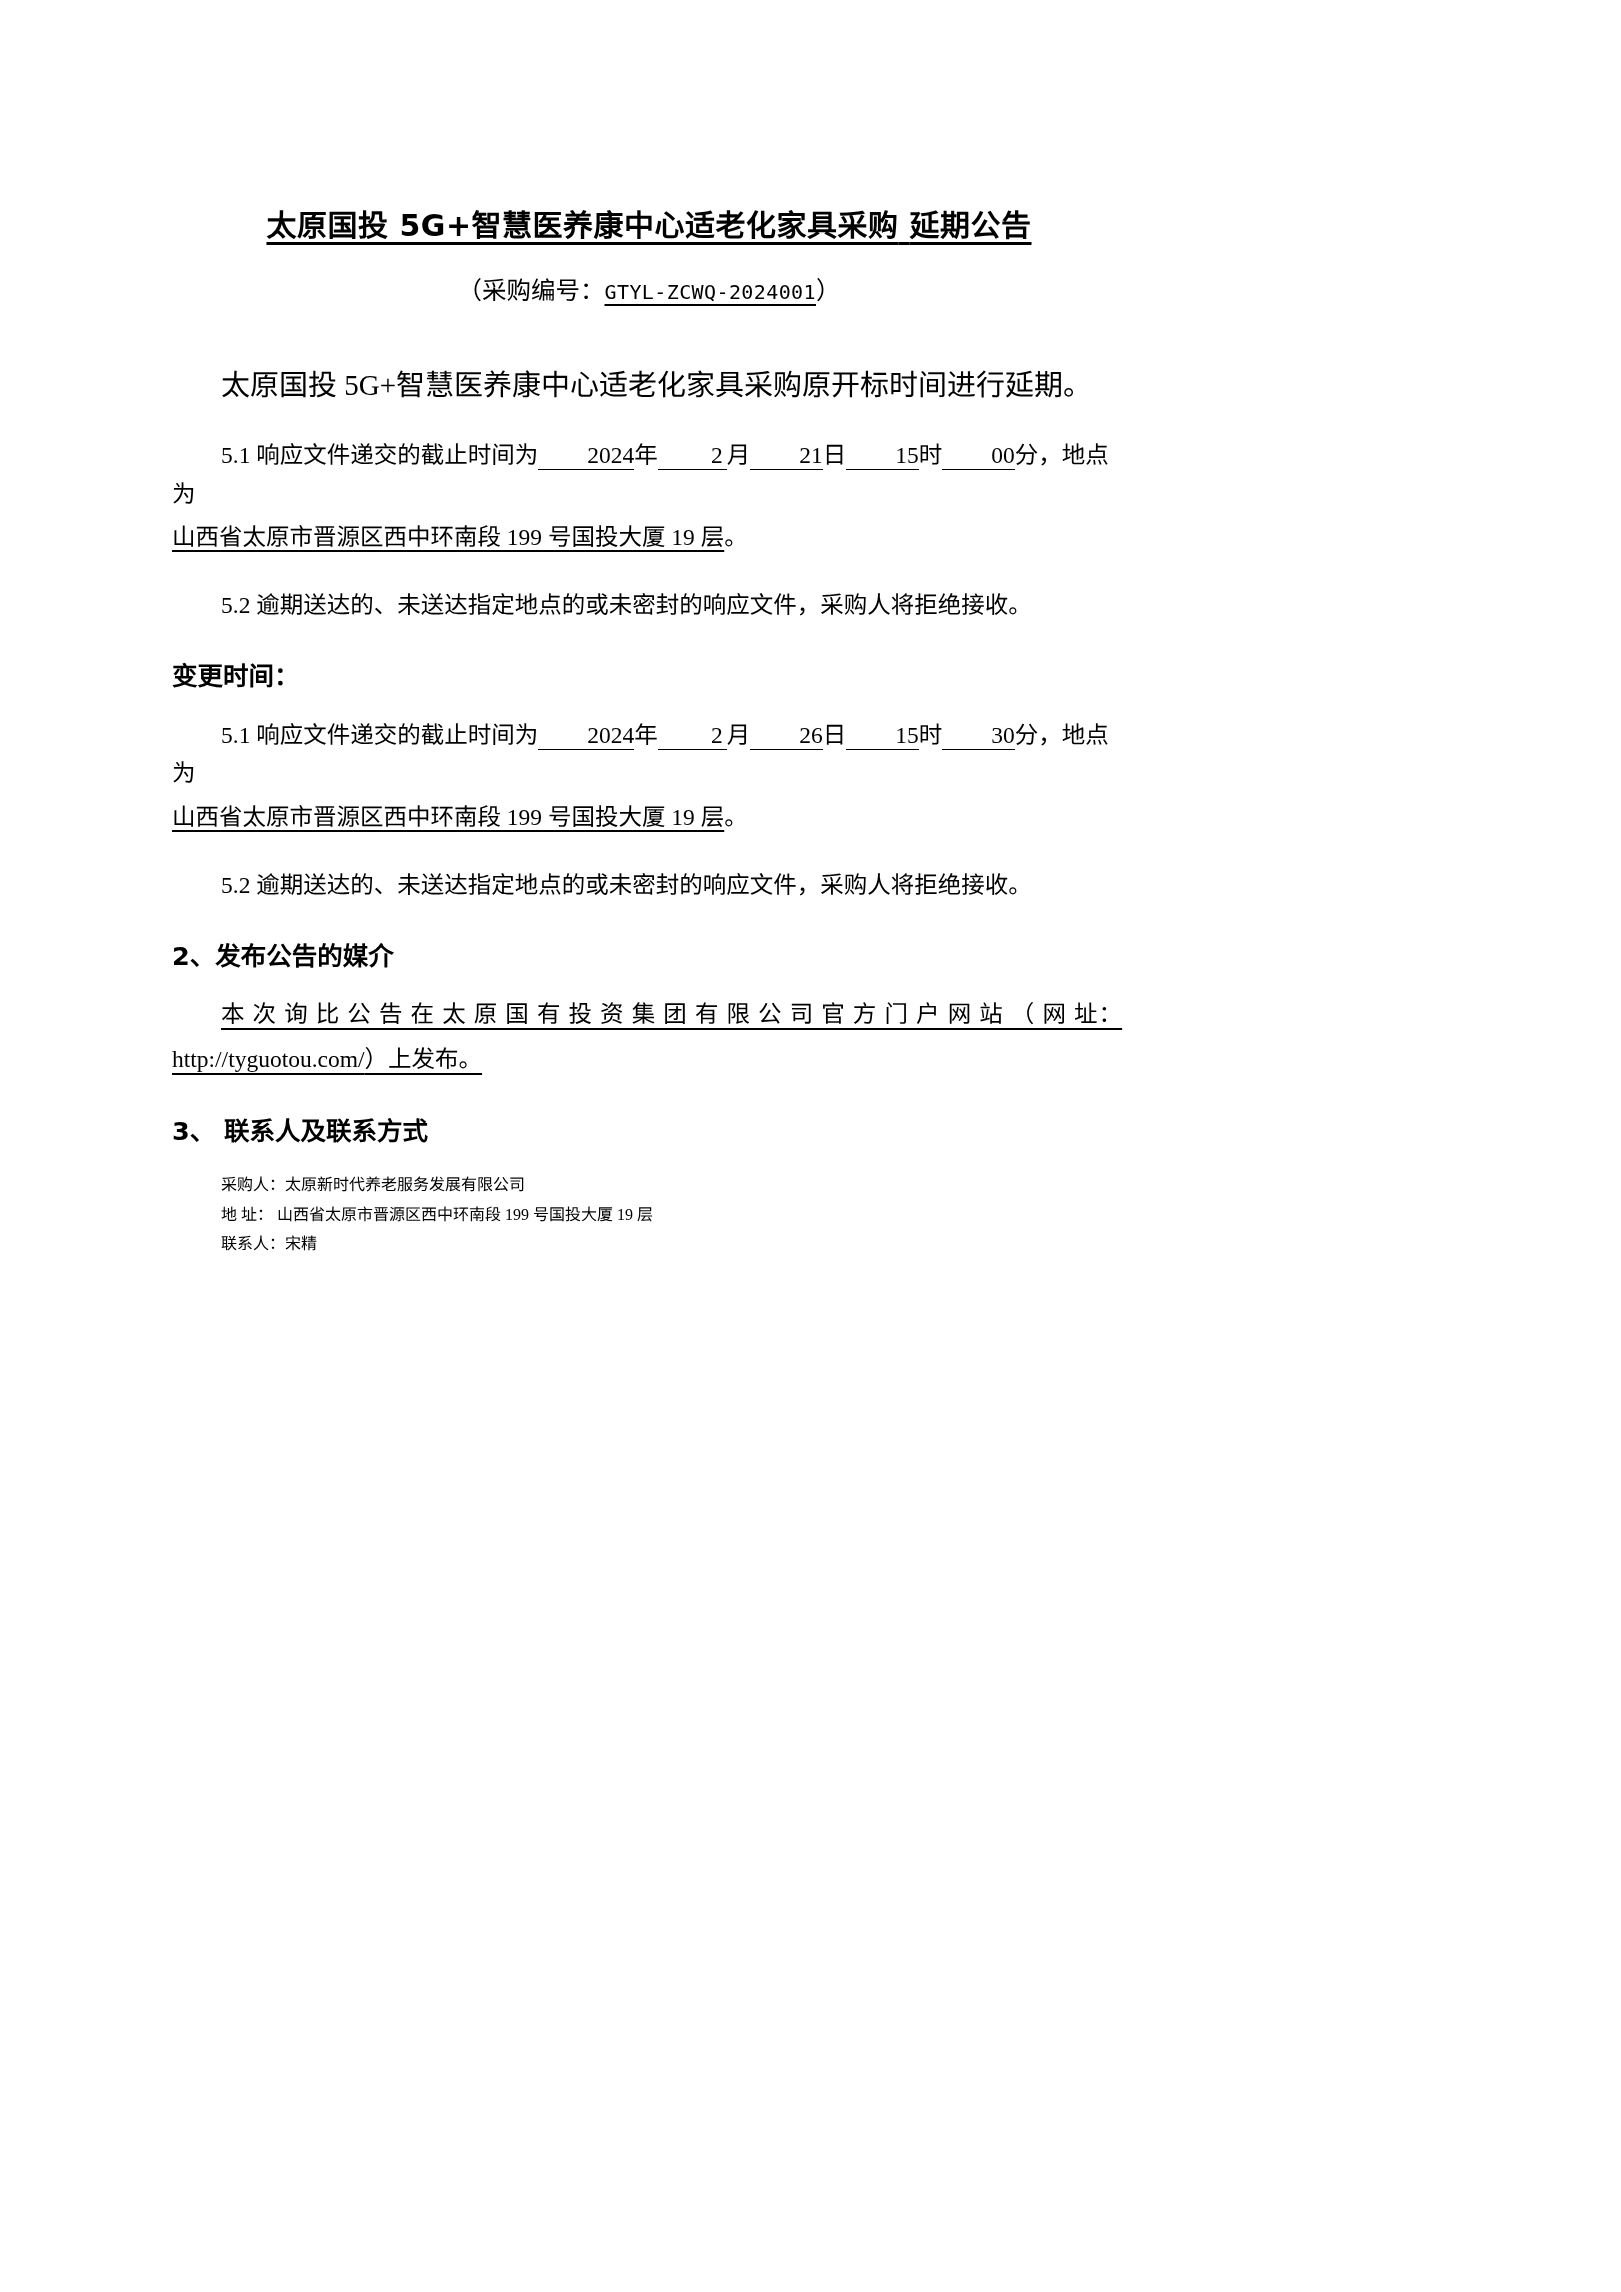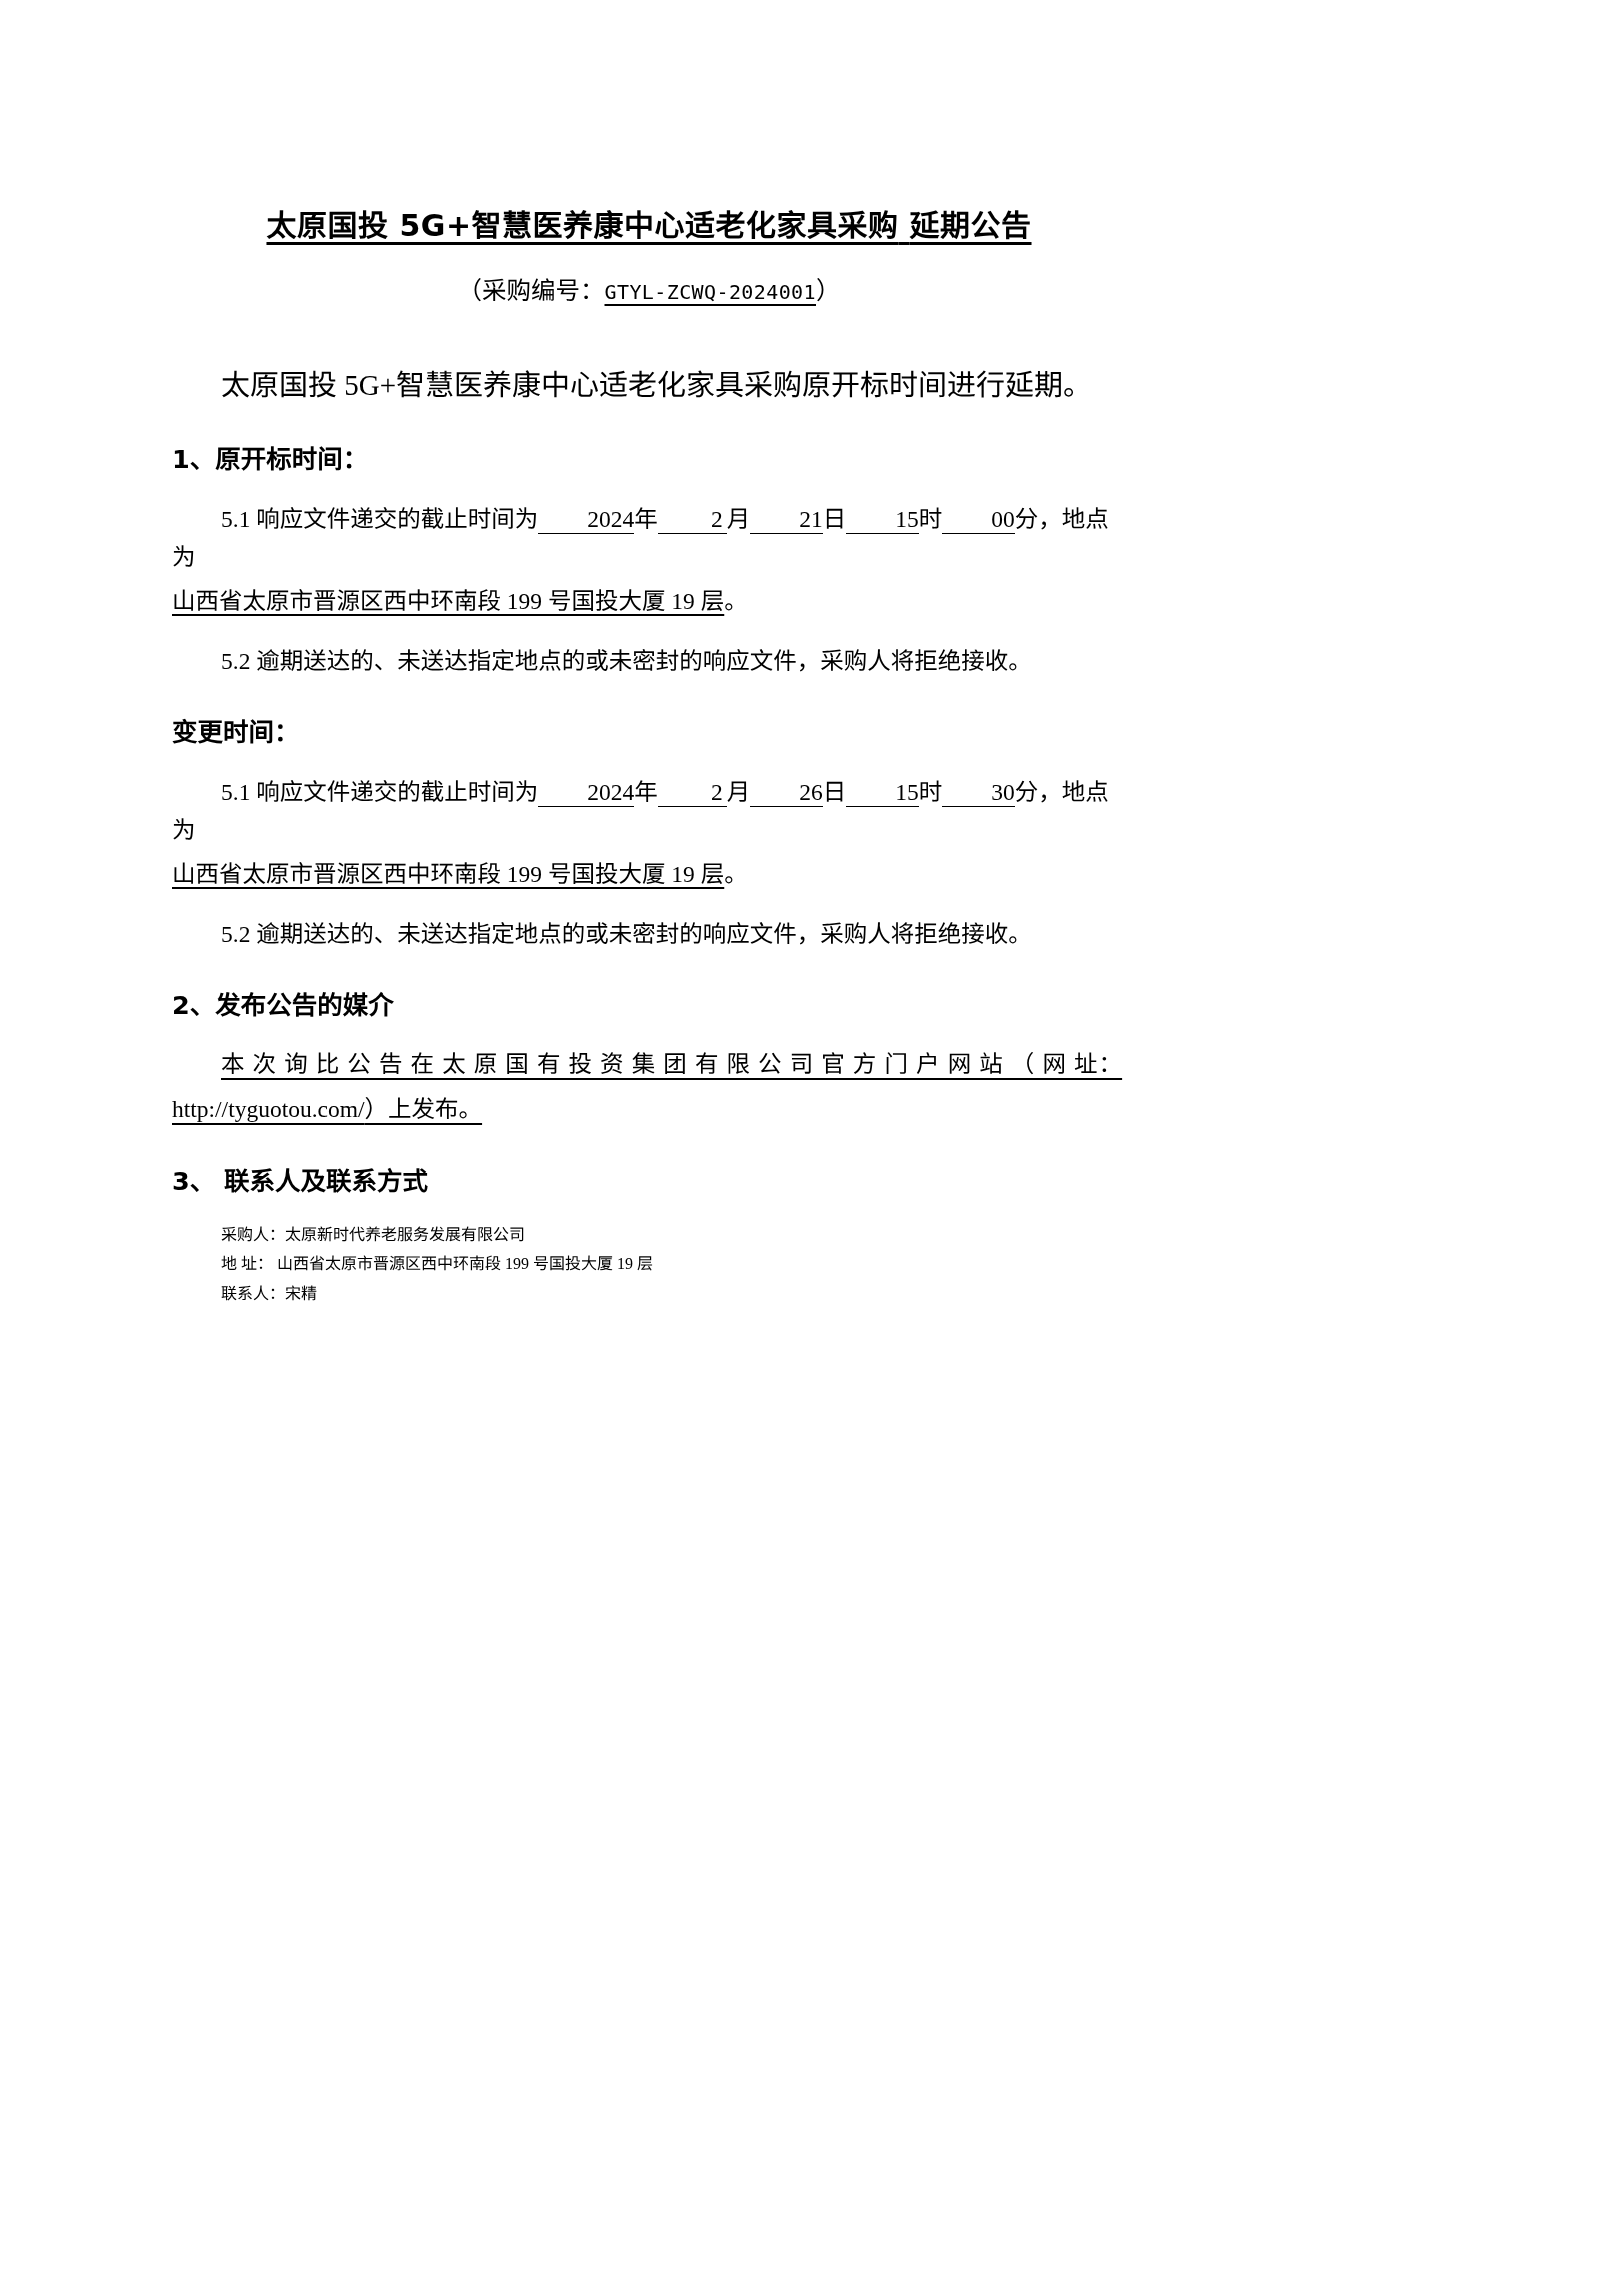--- a/index.html
+++ b/index.html
@@ -65,21 +65,21 @@
     margin: 33px 0 0 0;
     line-height: 1.5;
   }
 
   .para {
     font-size: 23.5px;
     line-height: 1.62;
     margin: 21.6px 0 0 0;
     text-indent: 49px;
   }
-  .para.tight { margin-top: 22px; }
+  .para.tight { margin-top: 29px; }
 
   .fill {
     display: inline-block;
     min-width: 69px;
     text-align: center;
     border-bottom: 1.4px solid #000;
     line-height: 1.15;
     font-family: "Liberation Serif", serif;
   }
   .fill.w-big { min-width: 96px; }
@@ -134,21 +134,20 @@
   <div class="doc-title">
     <span class="u">太原国投 5G+智慧医养康中心适老化家具采购</span><span class="u">&nbsp;</span><span class="u">延期公告</span>
   </div>
 
   <div class="doc-subtitle">
     <span>（采购编号：</span><span class="code">GTYL-ZCWQ-2024001</span><span>）</span>
   </div>
 
   <p class="intro">太原国投 5G+智慧医养康中心适老化家具采购原开标时间进行延期。</p>
 
-  <h2 class="section">1、原开标时间：</h2>
 
   <p class="para">
     <span>5.1 响应文件递交的截止时间为</span><span class="fill w-big">2024</span><span>年</span><span class="fill">2</span><span>月</span><span class="fill">21</span><span>日</span><span class="fill">15</span><span>时</span><span class="fill">00</span><span>分</span><span>，地点为</span>
   </p>
   <p class="addr-line">
     <span class="u-line">山西省太原市晋源区西中环南段 199 号国投大厦 19 层</span><span>。</span>
   </p>
 
   <p class="para tight">5.2 逾期送达的、未送达指定地点的或未密封的响应文件，采购人将拒绝接收。</p>
 

